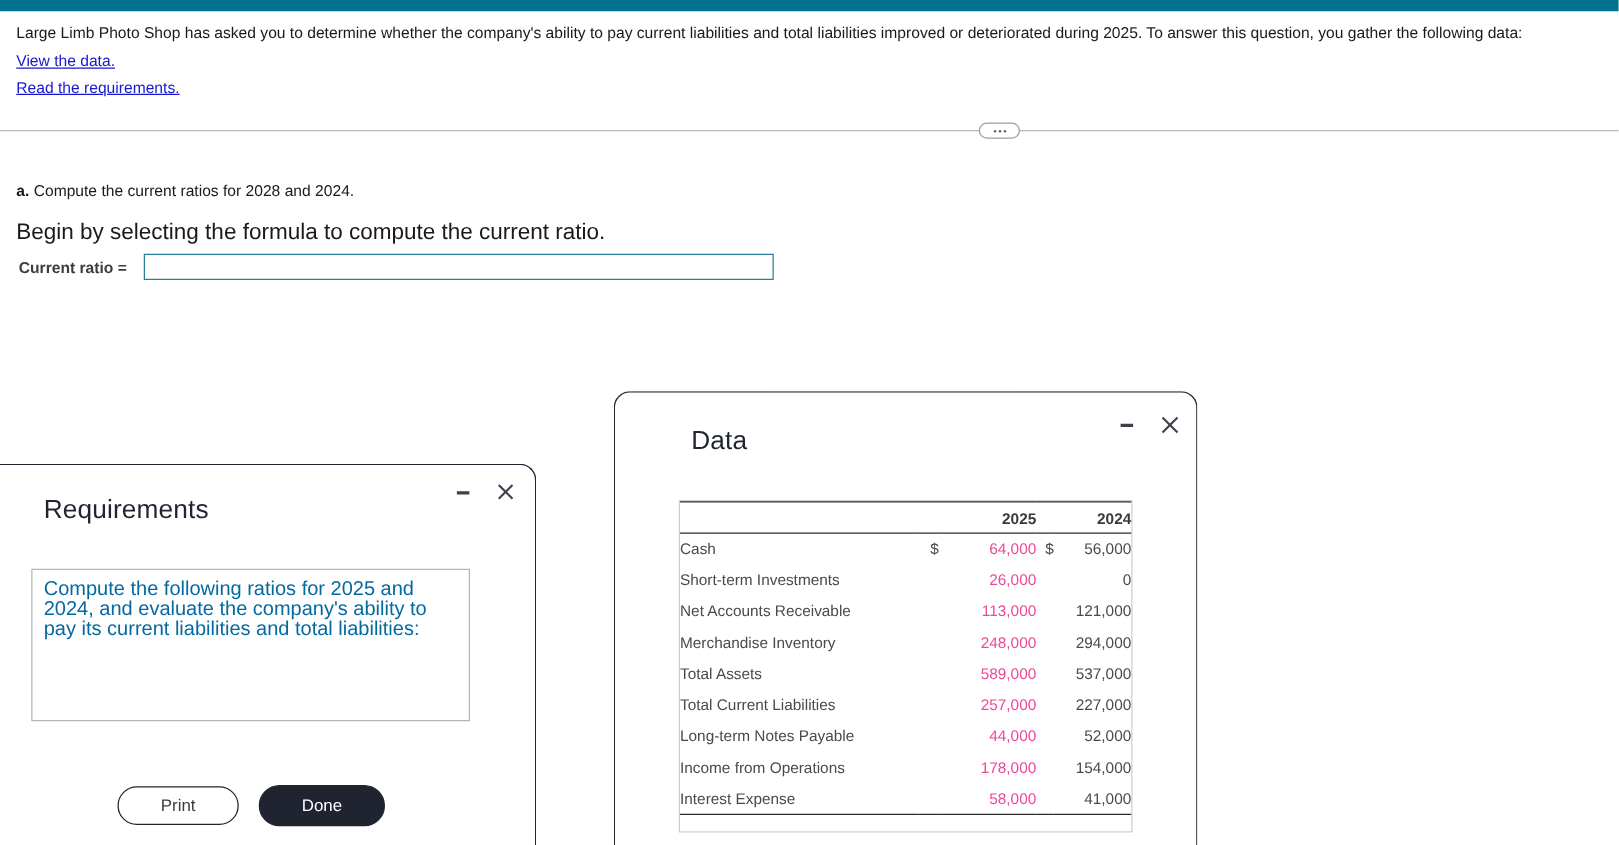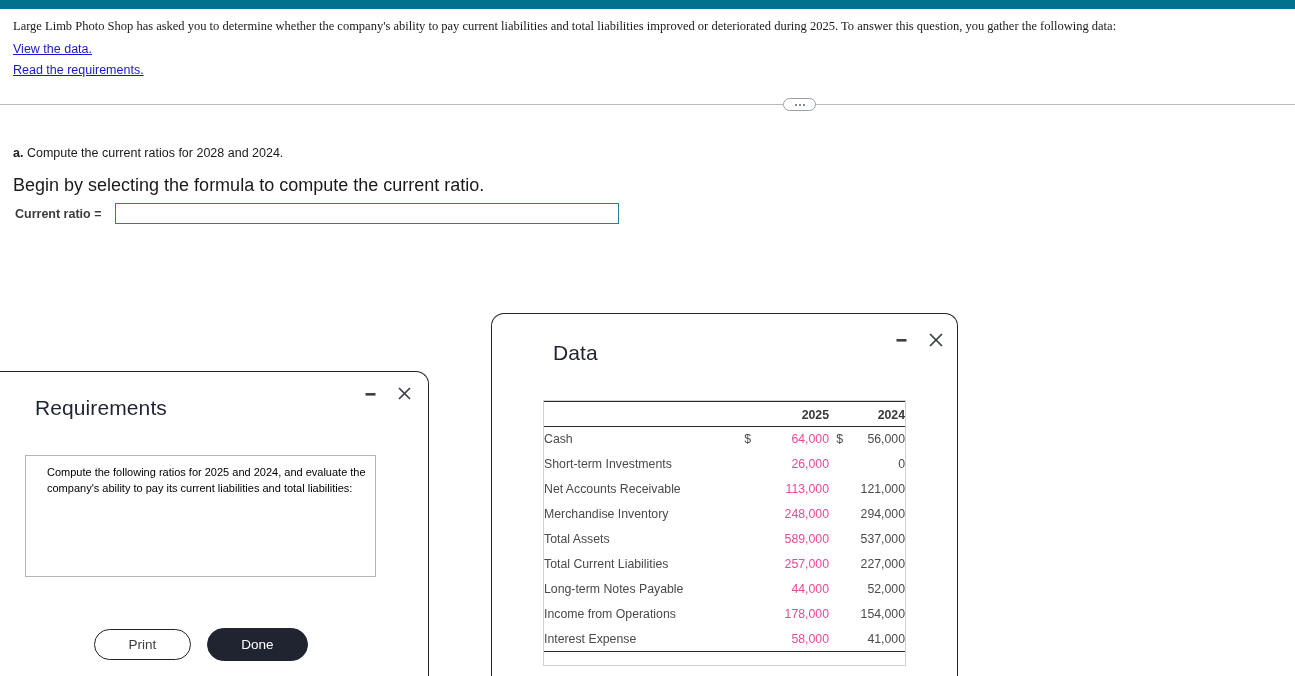--- a/index.html
+++ b/index.html
@@ -28,21 +28,21 @@
 
   
   .stem {
     position: absolute;
     left: 13px; top: 17px;
     width: 1262px;
     font-size: 12.5px;
     line-height: 19px;
     color: #1a1a1a;
   }
-  .stem-text { display: block; white-space: nowrap; font-family: Liberation Serif, serif; }
+  .stem-text { display: block; white-space: nowrap; }
   .stem-link {
     display: inline-block;
     margin-top: 4px;
     color: #1818cf;
     text-decoration: underline;
     font-size: 12.5px;
     cursor: pointer;
   }
   .link-row { display: block; height: 21px; }
 
@@ -161,24 +161,24 @@
 
   .req-box {
     position: absolute;
     left: 25px; top: 455px;
     width: 351px; height: 122px;
     border: 1px solid #b5b5b5;
     background: #ffffff;
     padding: 8px 7px 0 7px;
   }
   .req-intro {
-    font-size: 11px;
+    font-size: 16px;
     line-height: 16px;
-    color: #000000;
-    margin: 0 0 1px 14px;
+    color: #0369a1;
+    margin: 0 0 1px 2px;
   }
   .req-list {
     position: relative;
     height: 62px;
   }
   .req-item {
     position: absolute;
     font-size: 12.3px;
     line-height: 20px;
     color: #1a1a1a;

